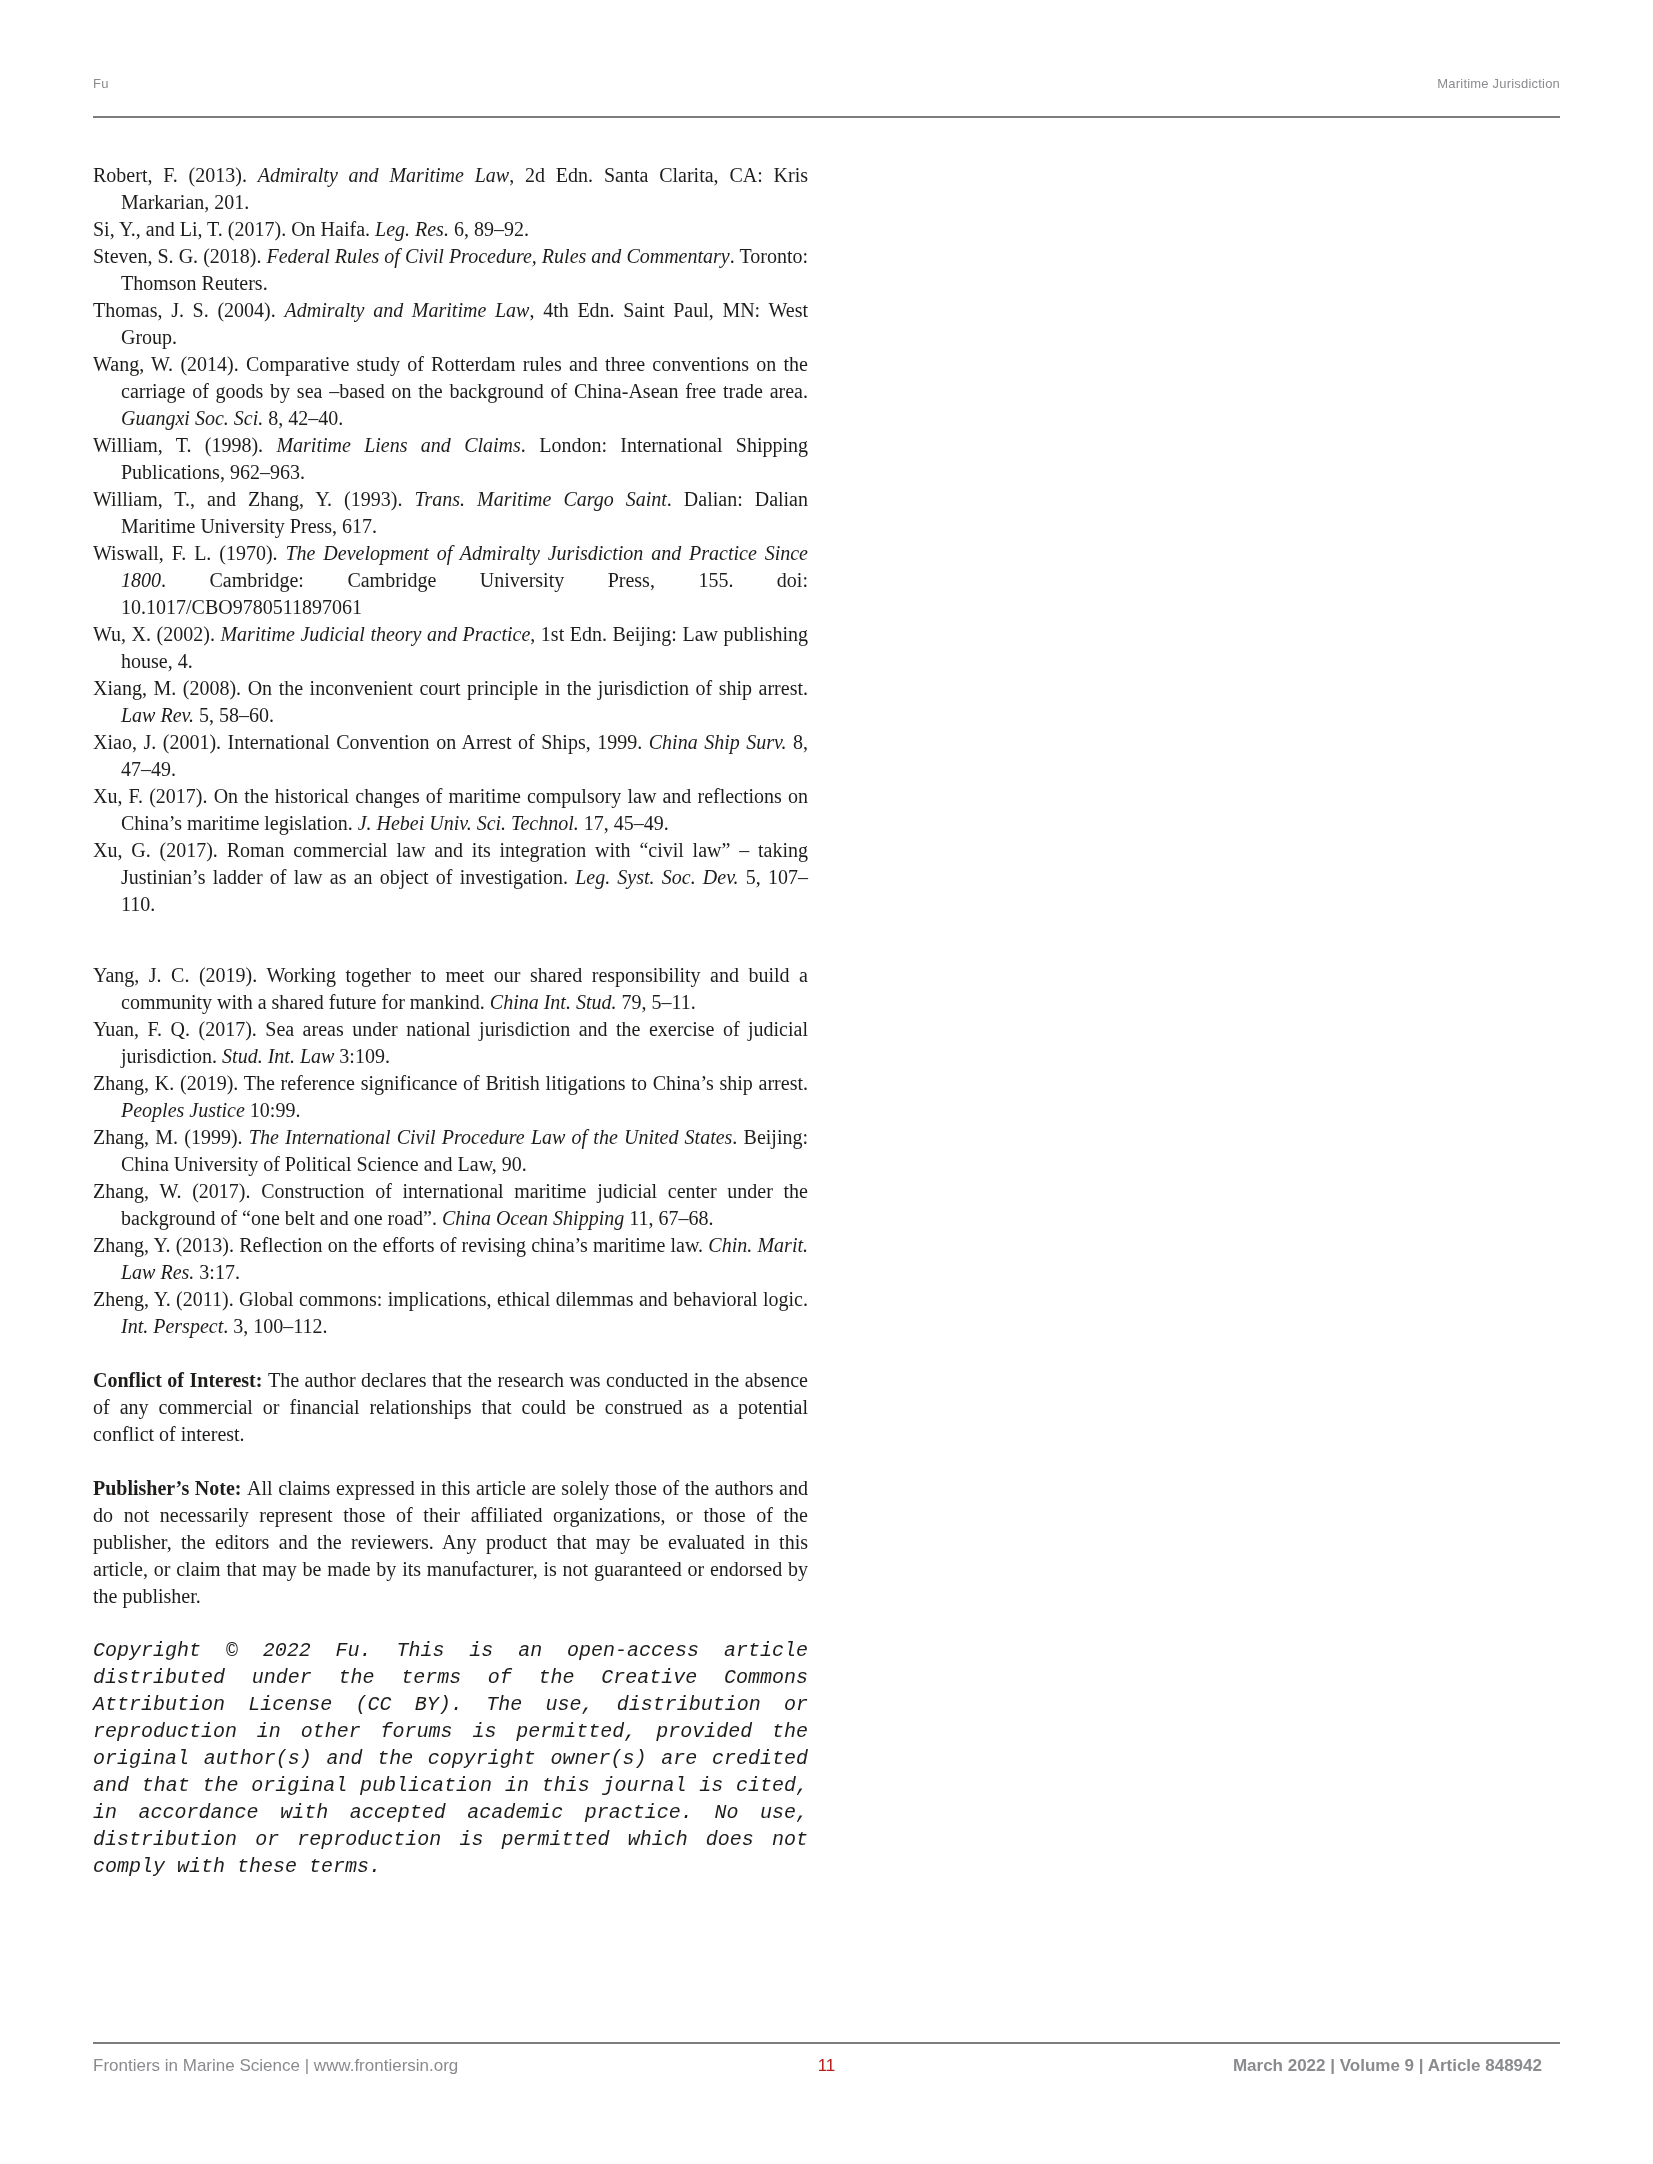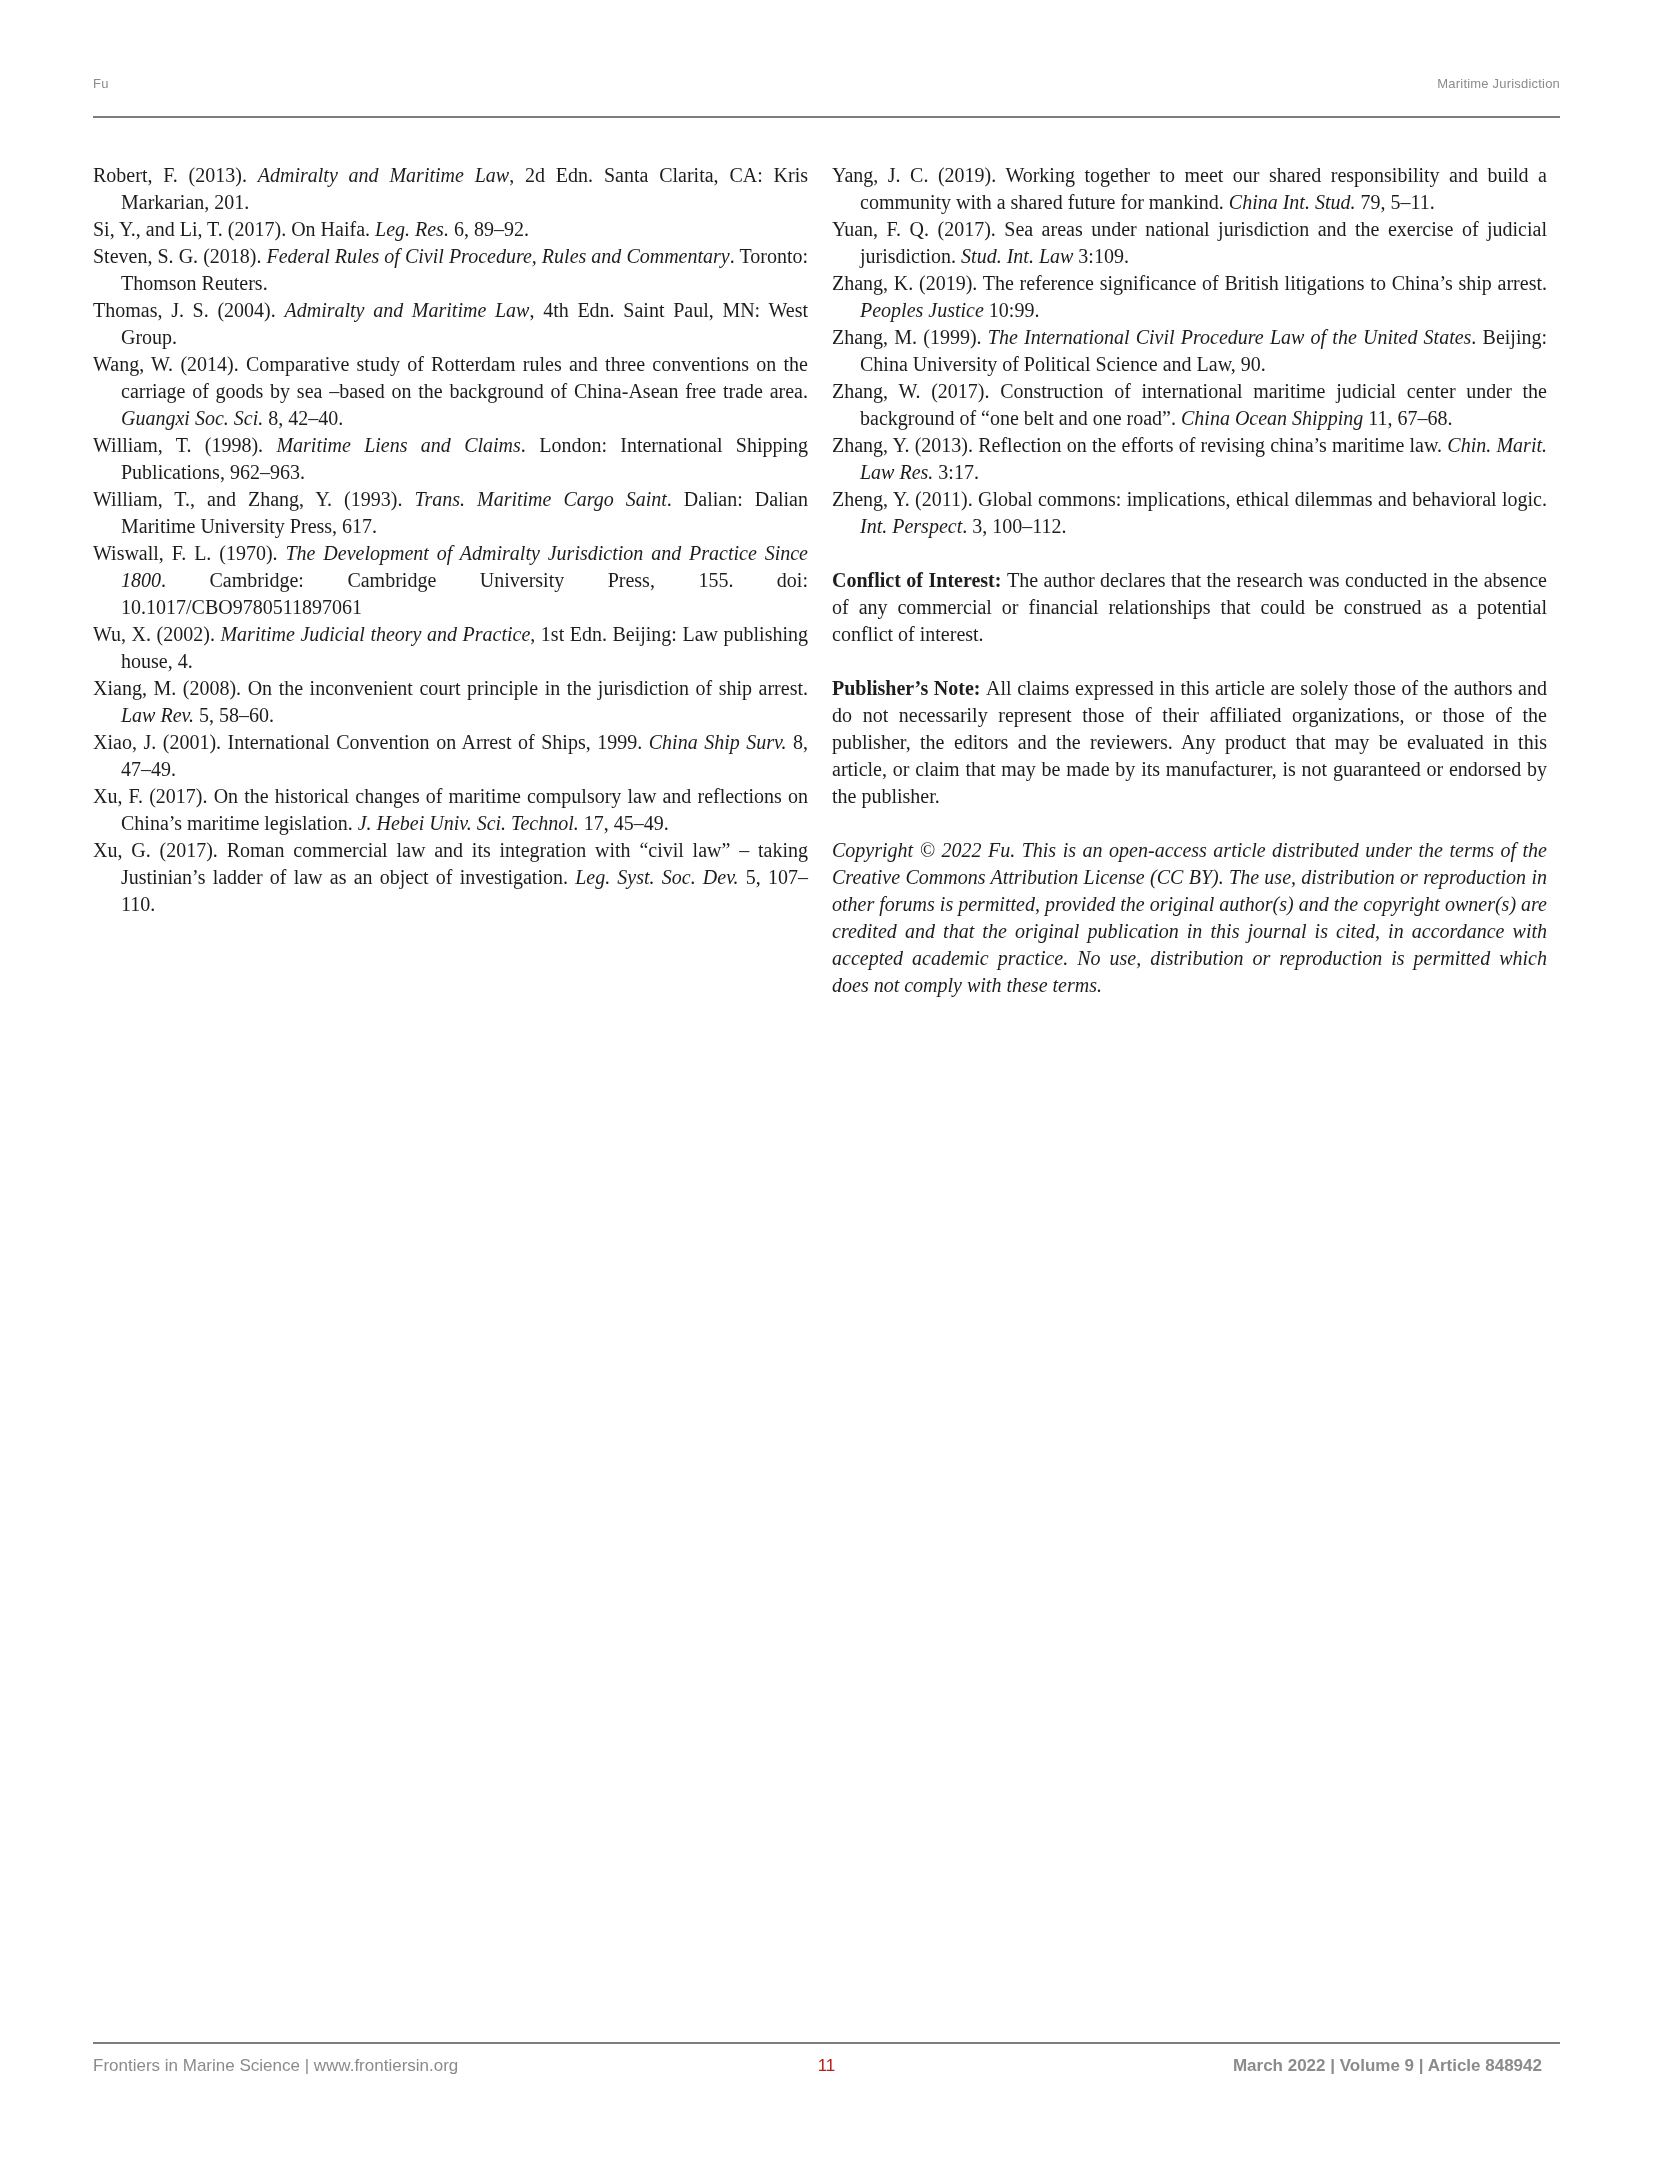--- a/index.html
+++ b/index.html
@@ -27,36 +27,38 @@
     height: 2px;
     background: #7b7c7e;
   }
   .rule-top { top: 116px; }
   .rule-bottom { top: 2042px; }
   .columns {
     position: absolute;
     top: 162px; left: 93px;
     width: 1467px;
     display: flex;
-    gap: 24px;
+    gap: 44px;
     color: #1e1d1b;
     font-size: 20px;
     line-height: 27px;
     text-align: justify;
+    flex-direction: column;
   }
   .col { width: 715px; flex: 0 0 auto; }
   .ref {
     margin: 0;
     padding-left: 28px;
     text-indent: -28px;
   }
   .note { margin: 27px 0 0 0; }
   .copyright {
     margin: 27px 0 0 0;
     font-style: italic;
+    font-family: Liberation Mono, monospace;
   }
   .it { font-style: italic; }
   .bd { font-weight: bold; }
   .page-footer {
     position: absolute;
     top: 2056px; left: 93px; right: 93px;
     height: 24px;
     font-family: "Liberation Sans", sans-serif;
     font-size: 17px;
     color: #8a8b8e;

